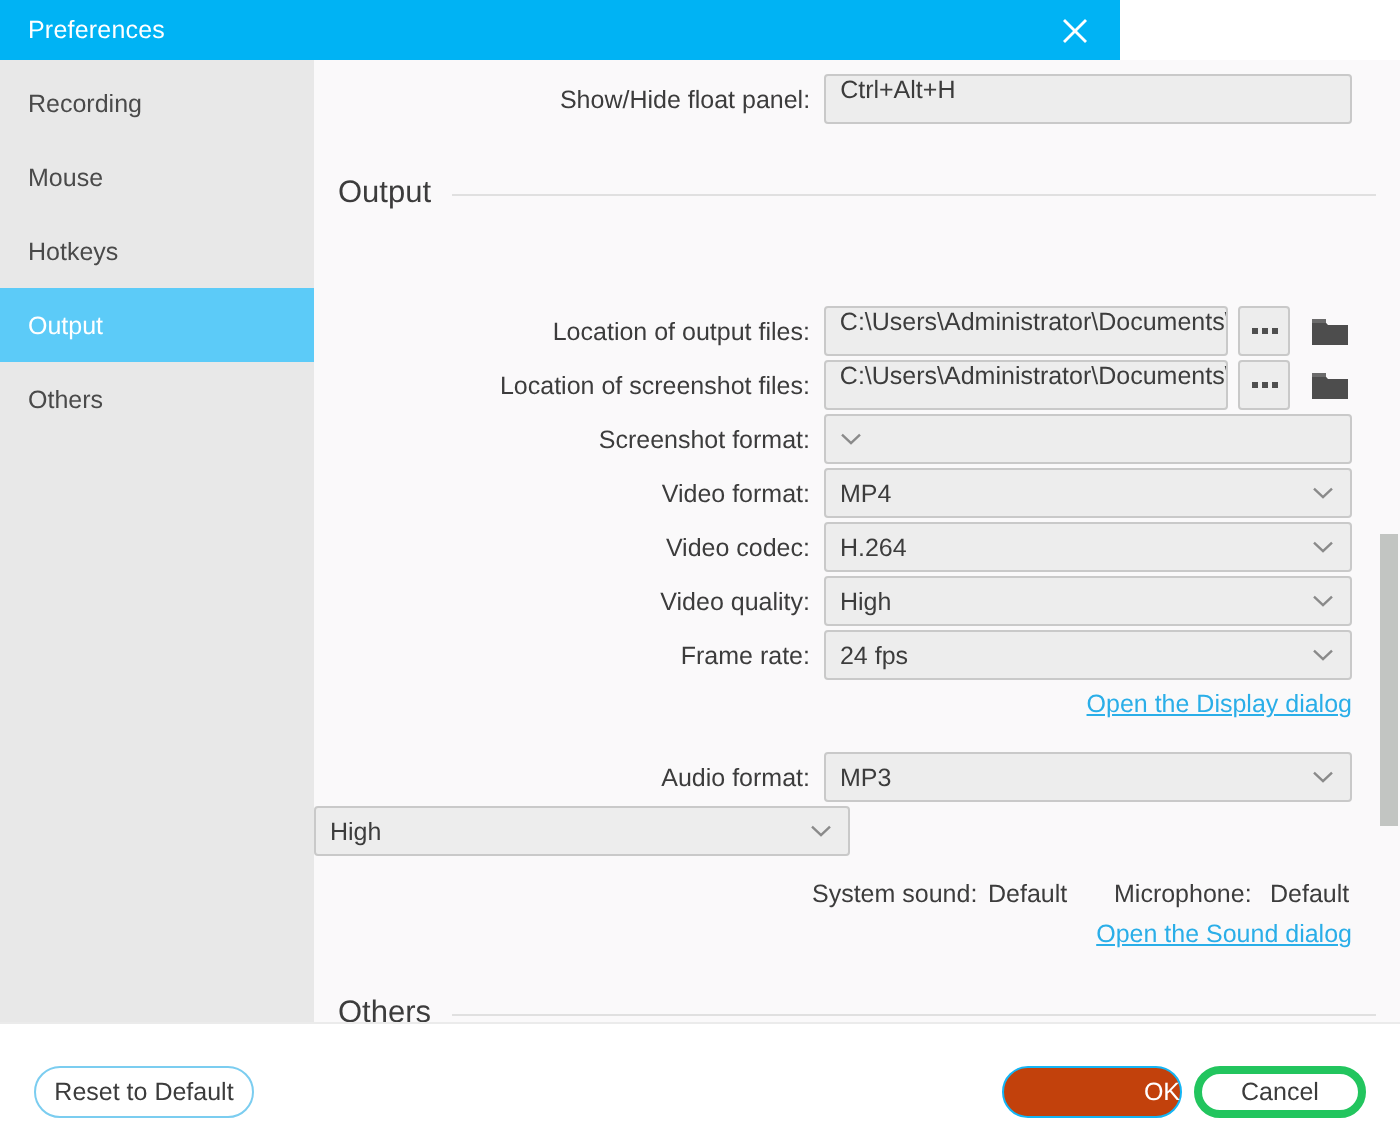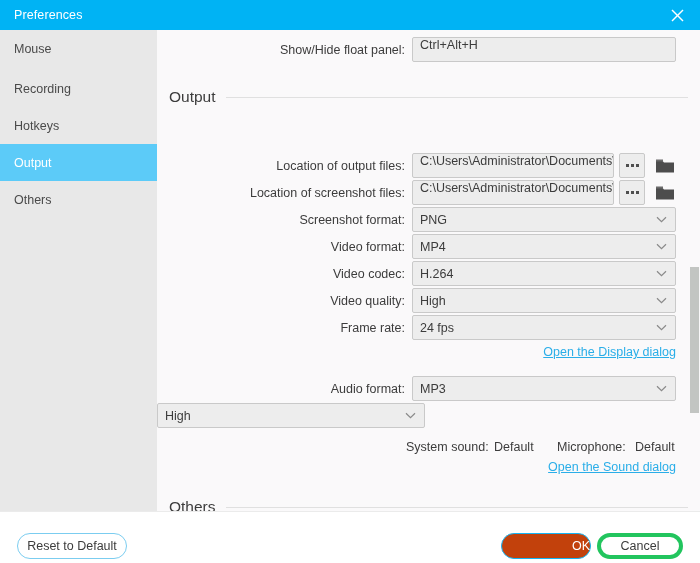--- a/index.html
+++ b/index.html
@@ -16,21 +16,21 @@
     width: 700px;
     height: 563px;
     background: #ffffff;
     overflow: hidden;
   }
 
   
   .titlebar {
     position: absolute;
     top: 0; left: 0;
-    width: 700px; height: 30px;
+    width: 560px; height: 30px;
     background: #00b3f4;
     display: flex;
     align-items: center;
   }
   .titlebar-text {
     color: #ffffff;
     font-size: 12.5px;
     margin-left: 14px;
     letter-spacing: .1px;
   }
@@ -263,25 +263,25 @@
     <span class="titlebar-text">Preferences</span>
     <div class="close-btn">
       <svg width="15" height="15" viewBox="0 0 15 15">
         <line x1="2" y1="2" x2="13" y2="13" stroke="#ffffff" stroke-width="1.4"></line>
         <line x1="13" y1="2" x2="2" y2="13" stroke="#ffffff" stroke-width="1.4"></line>
       </svg>
     </div>
   </div>
 
   <div class="sidebar">
+    <div class="side-item first">
+      <span>Recording</span>
+    </div>
     <div class="side-item">
       <span>Mouse</span>
-    </div>
-    <div class="side-item first">
-      <span>Recording</span>
     </div>
     <div class="side-item">
       <span>Hotkeys</span>
     </div>
     <div class="side-item active">
       <span>Output</span>
     </div>
     <div class="side-item">
       <span>Others</span>
     </div>
@@ -334,21 +334,20 @@
         <svg width="20" height="16" viewBox="0 0 20 16">
           <path d="M1 3 L1 14.5 L19 14.5 L19 4.5 L9 4.5 L7.6 3 Z" fill="#4d4d4d"></path>
           <rect x="1" y="1.5" width="7" height="2" fill="#6b6b6b"></rect>
         </svg>
       </div>
     </div>
 
     <div class="row" style="top:177px;">
       <span class="lbl">Screenshot format:</span>
       <div class="combo">
-        <span class="cval">PNG</span>
         <svg class="chev" viewBox="0 0 11 7">
             <path d="M1 1.3 L5.5 5.6 L10 1.3" fill="none" stroke="#8a8a8a" stroke-width="1.2"></path>
           </svg>
       </div>
     </div>
 
     <div class="row" style="top:204px;">
       <span class="lbl">Video format:</span>
       <div class="combo">
         <span class="cval">MP4</span>

